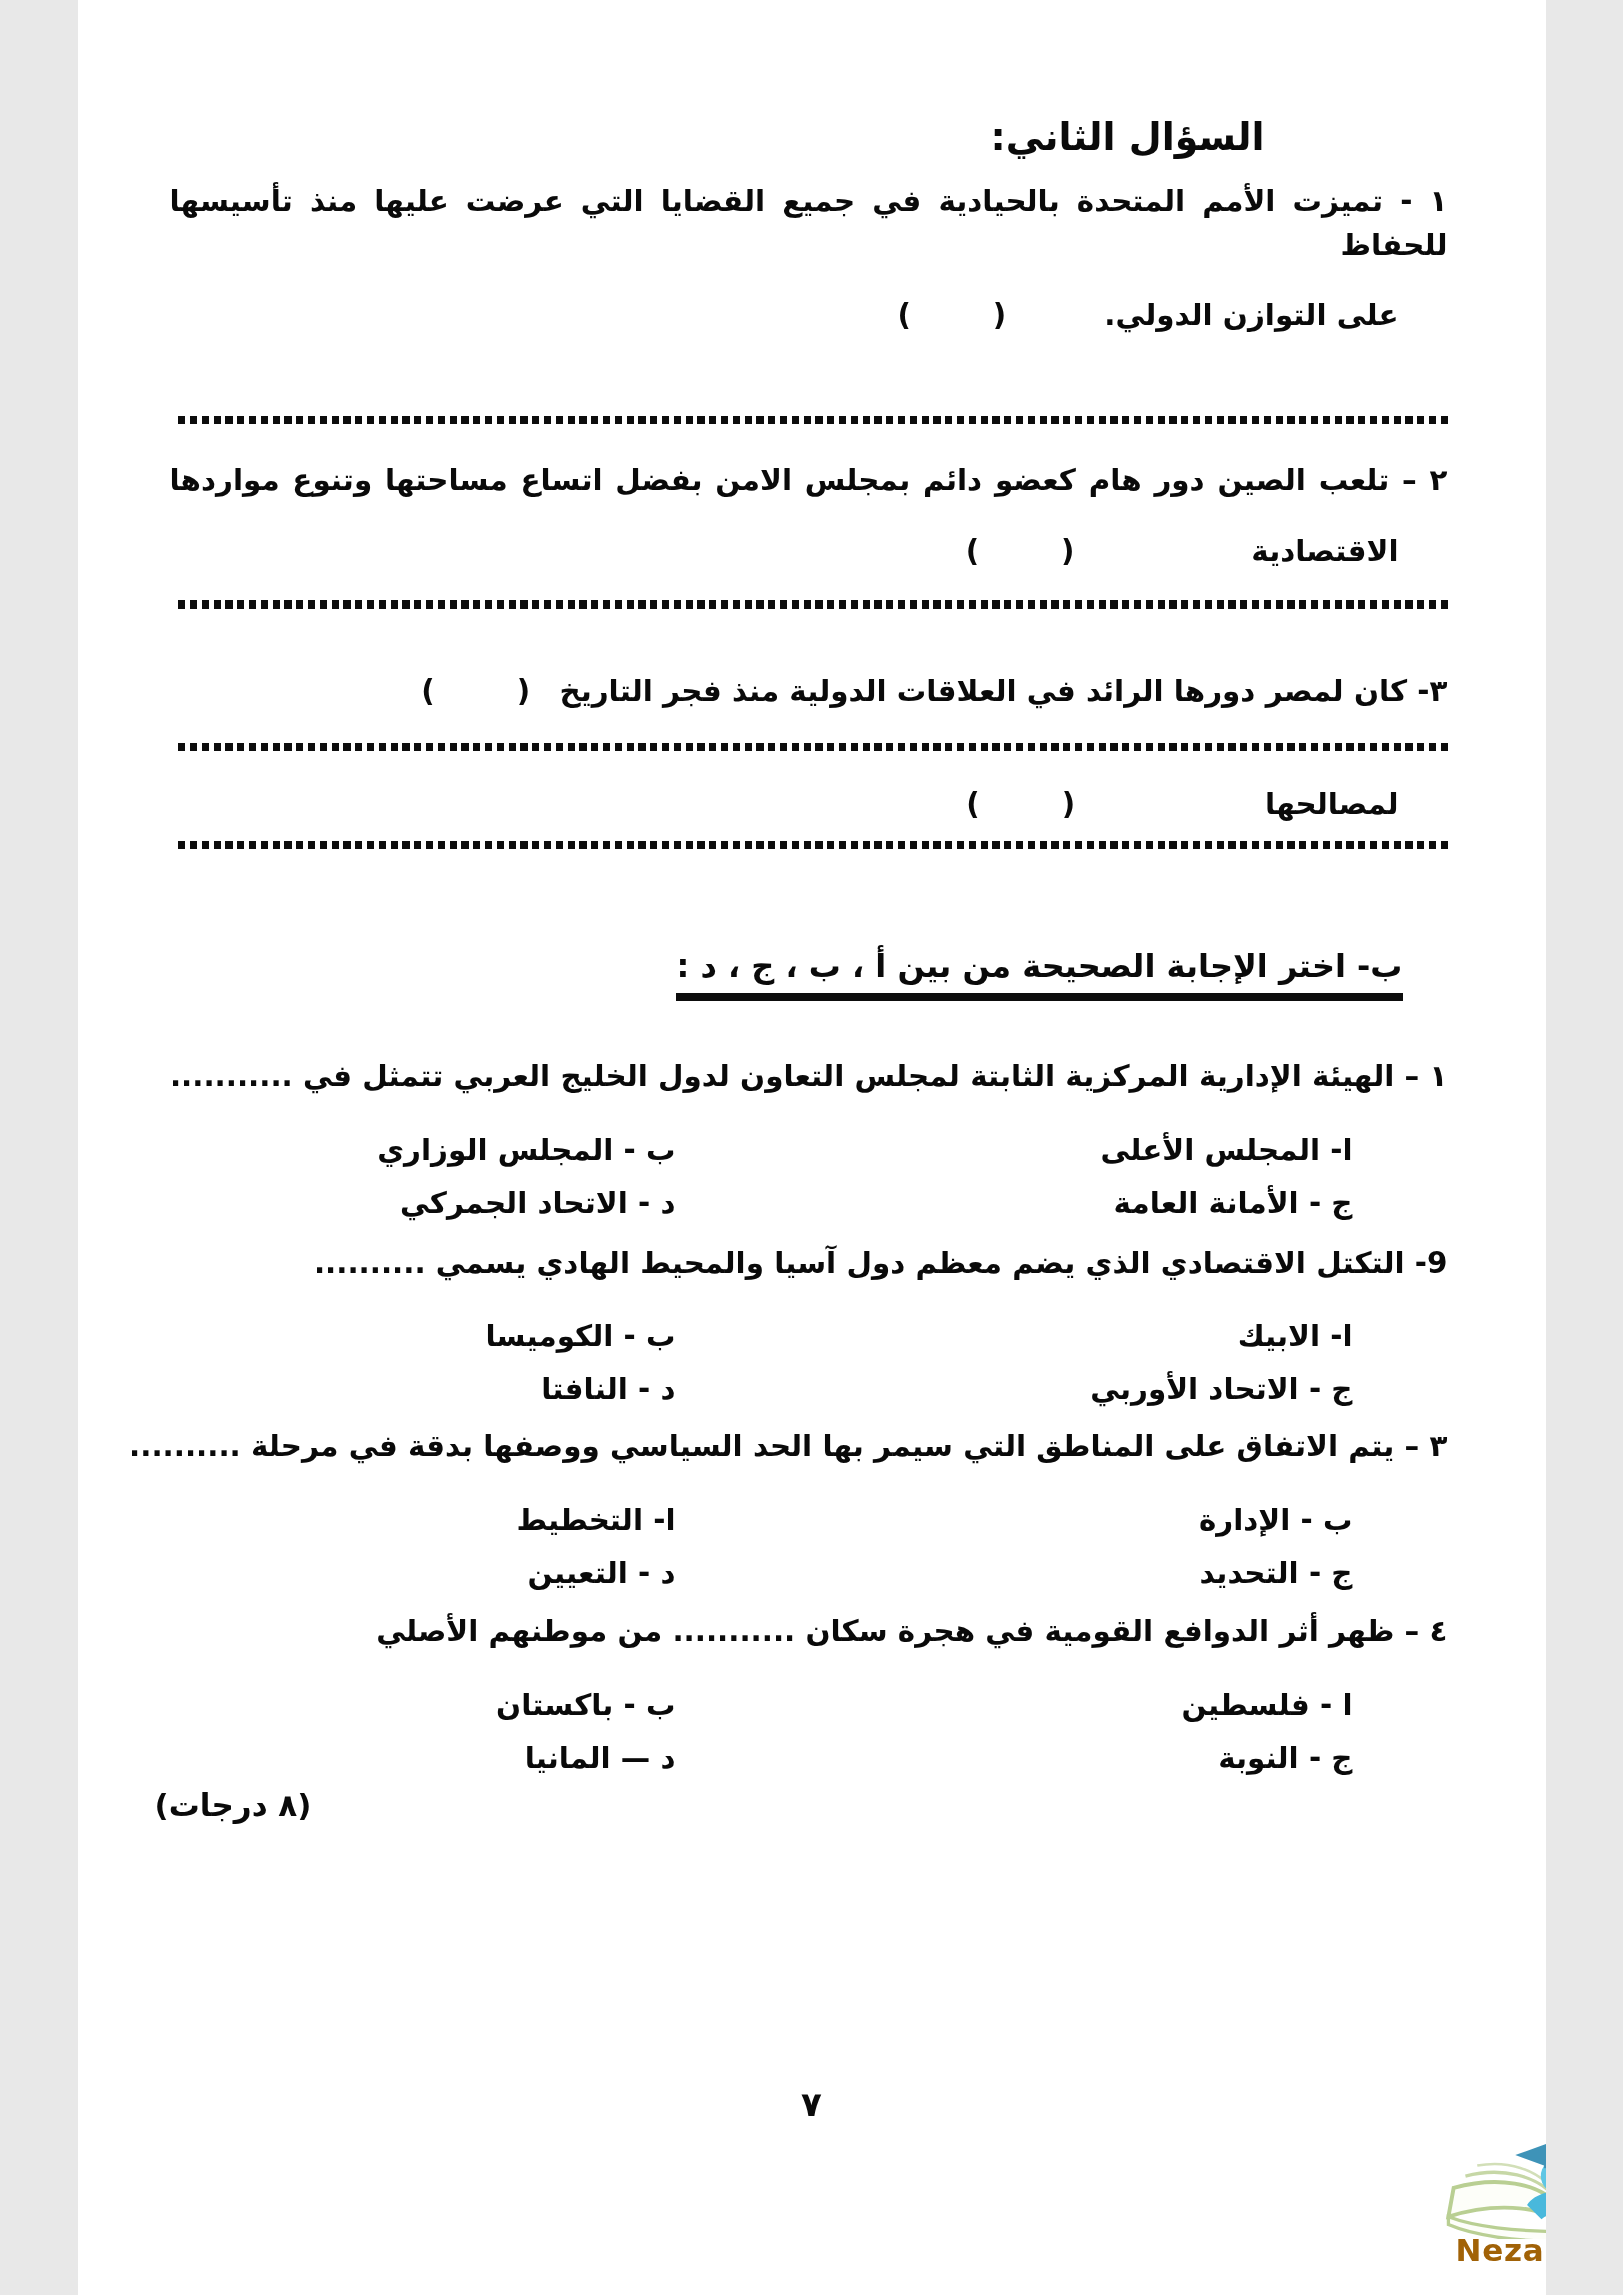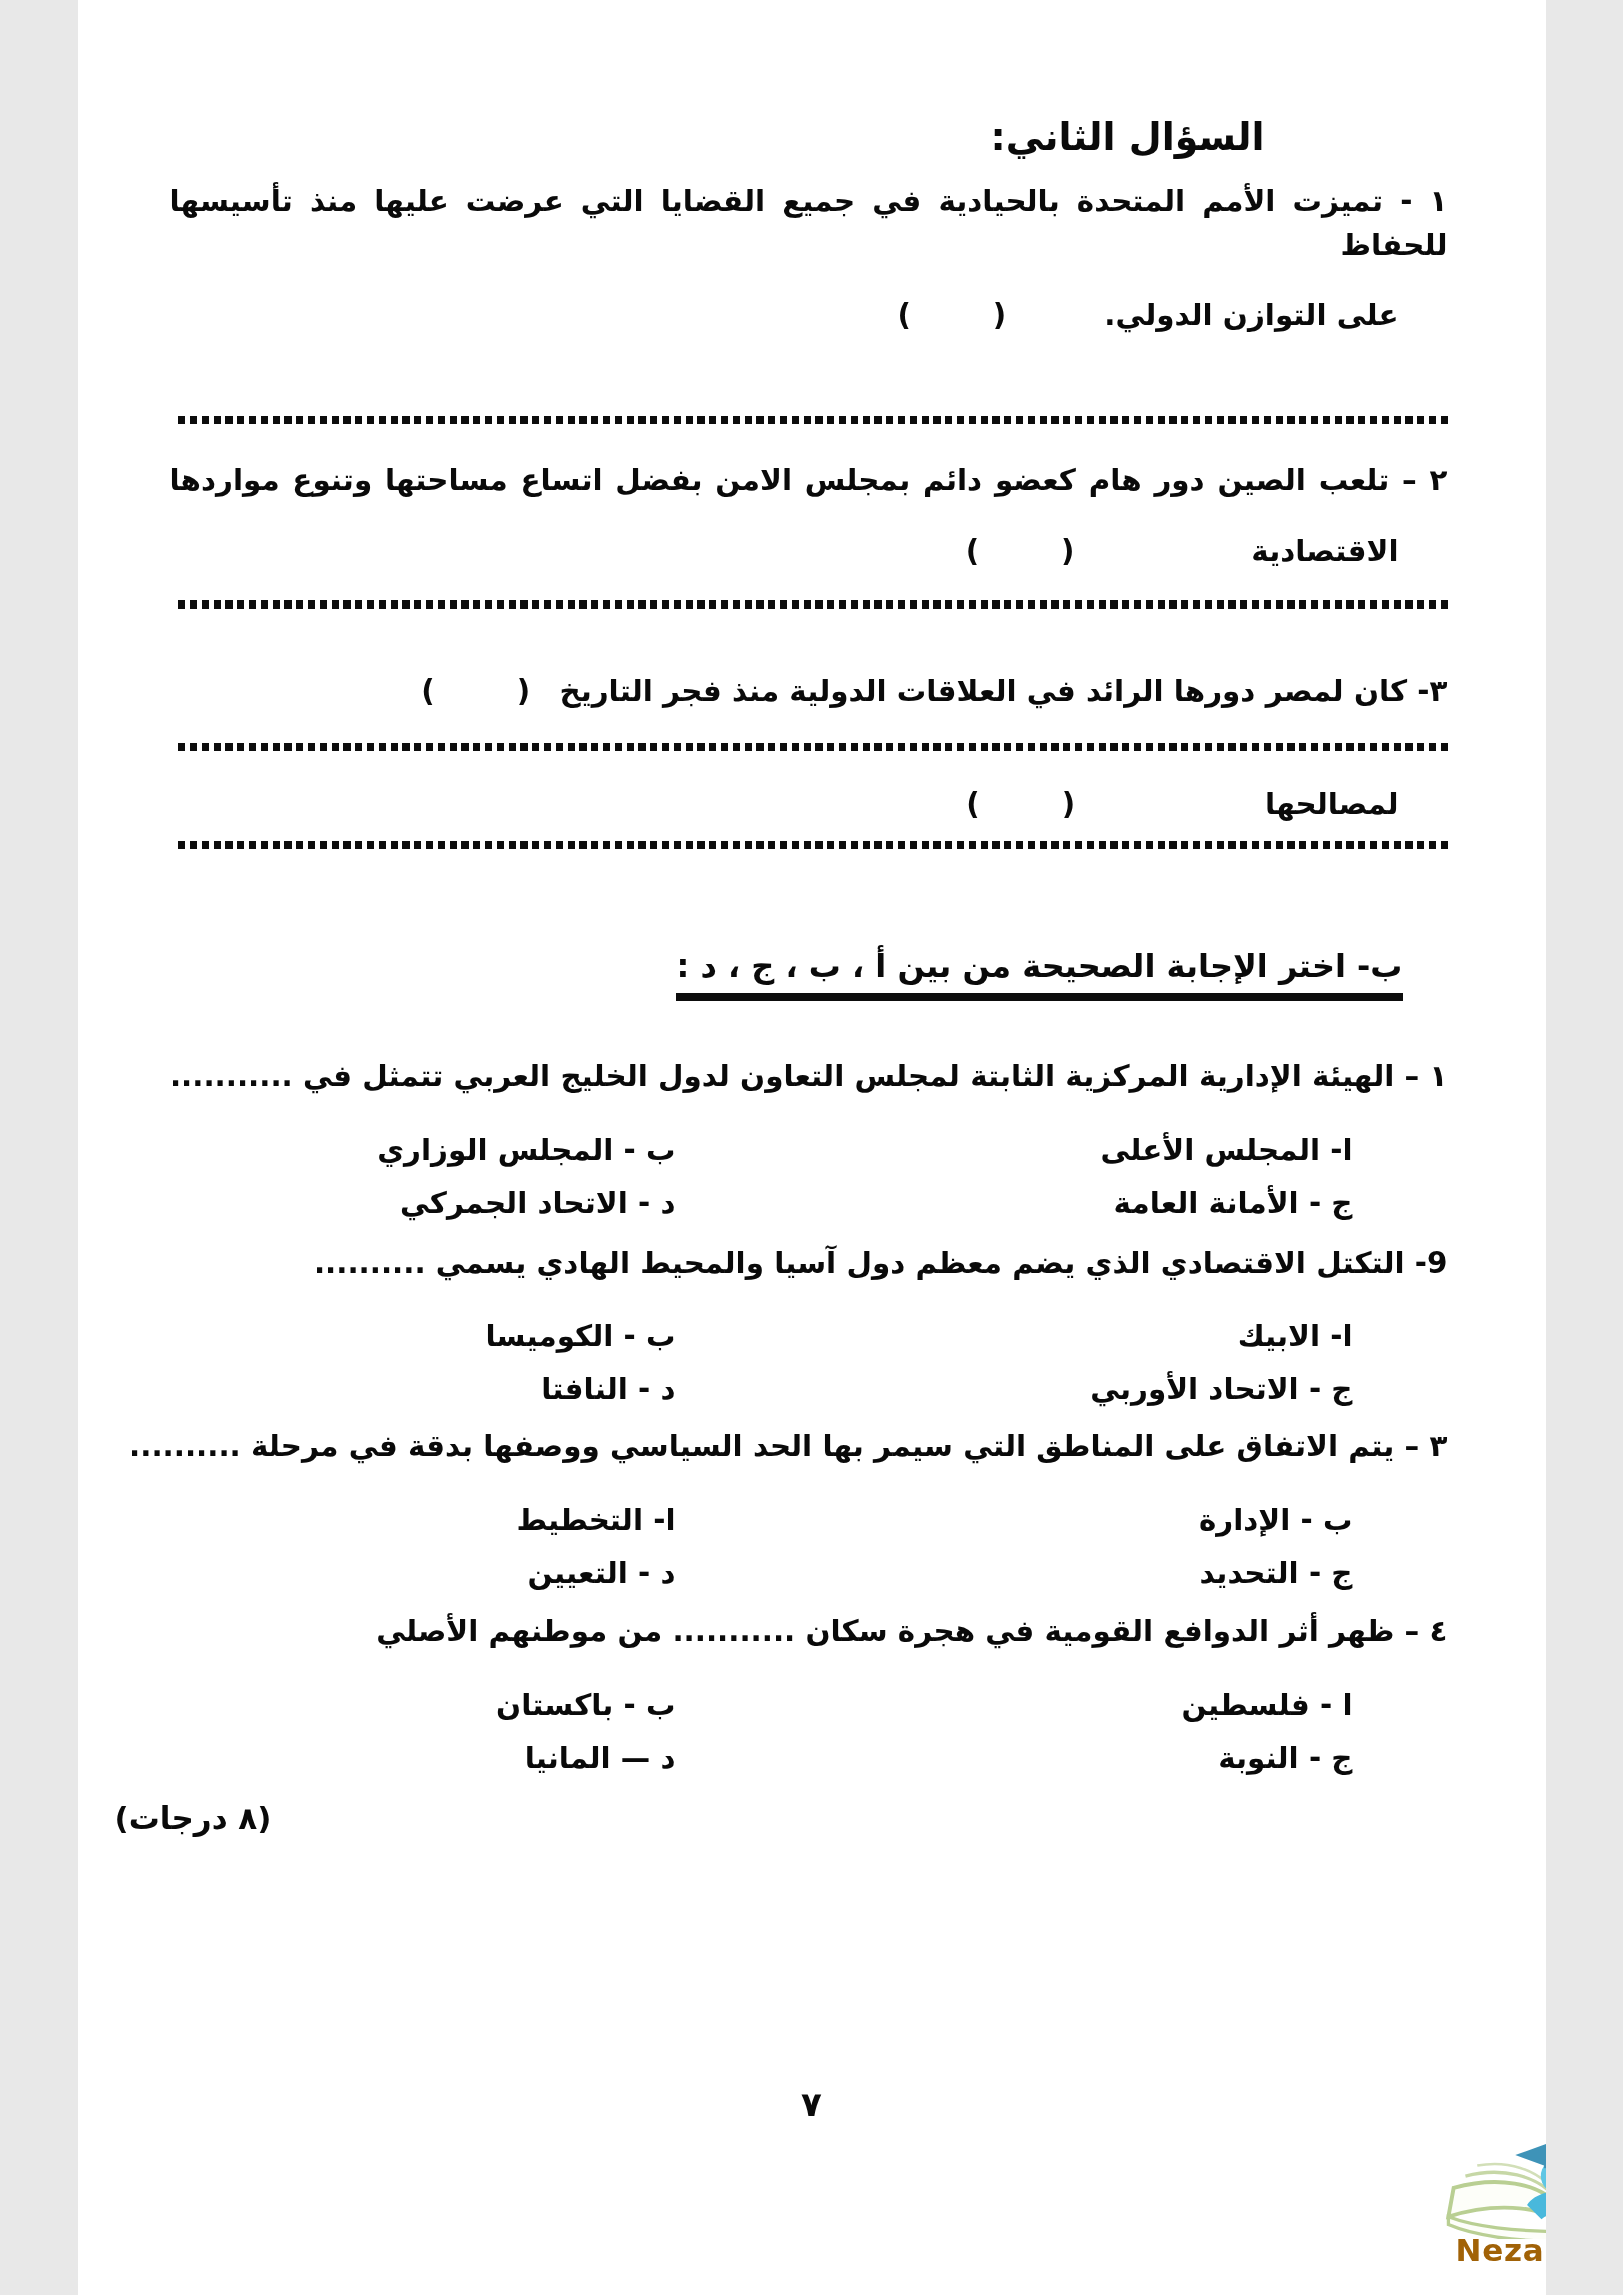--- a/index.html
+++ b/index.html
@@ -61,22 +61,22 @@
     display:grid;
     grid-template-columns:677px auto;
     row-gap:10.5px;
     padding-right:193px;
     margin-top:31px;
     line-height:1.45;
   }
   .marks{
     font-size:31px;
     text-align:left;
-    padding-left:37px;
-    margin-top:21px;
+    padding-left:77px;
+    margin-top:8px;
   }
   .page-number{
     position:absolute;
     left:0;right:0;
     top:2084px;
     text-align:center;
     font-size:34px;
   }
   .logo{
     position:absolute;

